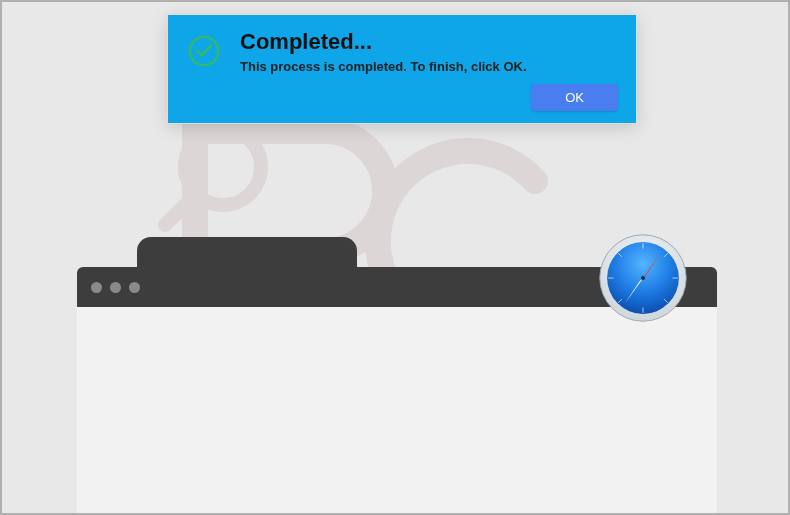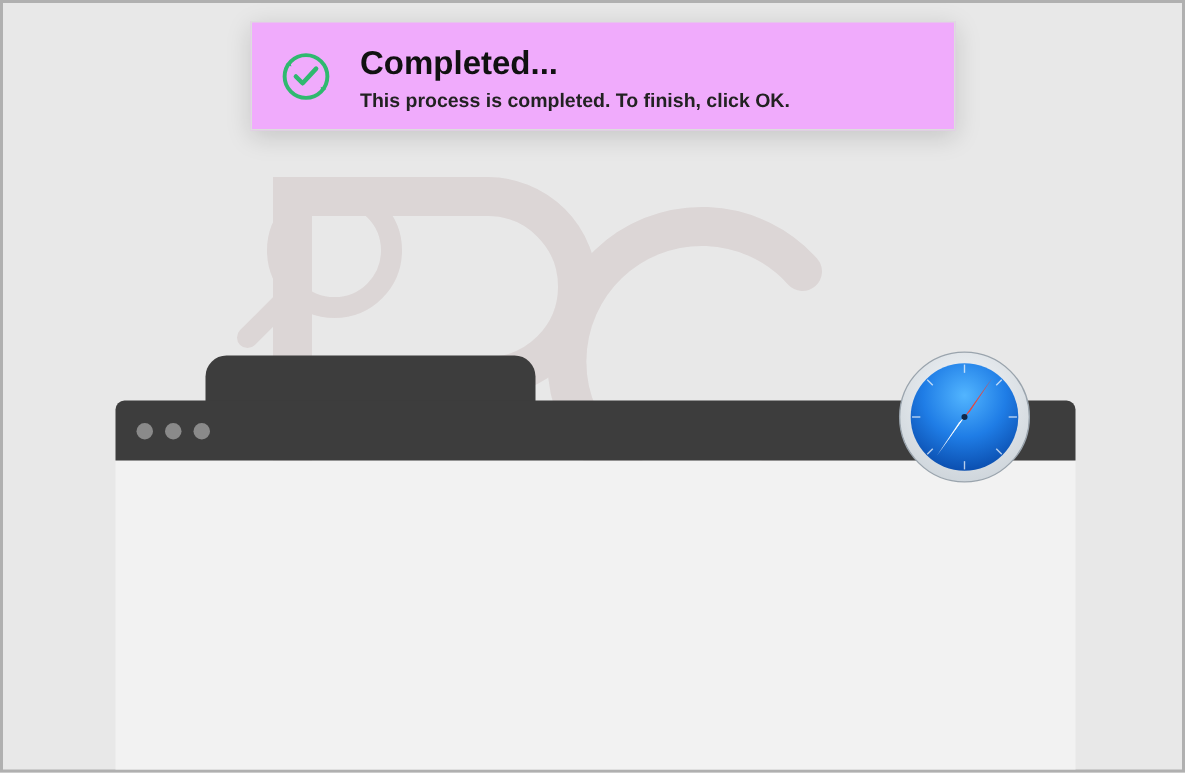--- a/index.html
+++ b/index.html
@@ -30,21 +30,21 @@
       color: rgba(120,10,10,0.06);
       letter-spacing: 4px;
       white-space: nowrap;
       pointer-events: none;
     }
     .dialog {
       position: absolute;
       top: 12px;
       left: 165px;
       width: 470px;
-      background: #f0abfc;
+      background: #0ea5e9;
       box-shadow: 0 4px 16px rgba(0,0,0,0.15);
       border: 1px solid #ddd;
       padding: 14px 18px 12px 18px;
       z-index: 100;
     }
     .dialog-body {
       display: flex;
       align-items: flex-start;
       gap: 18px;
     }
@@ -206,13 +206,16 @@
         <path d="M8 14 a19 19 0 0 0 0 20" fill="none" stroke="#2fb96f" stroke-width="0"></path>
         <polygon points="10,10 6,13 11,15" fill="#2fb96f"></polygon>
         <polygon points="38,38 42,35 37,33" fill="#2fb96f"></polygon>
       </svg>
     </span>
     <div class="dialog-text-col">
       <div class="dialog-title">Completed...</div>
       <div class="dialog-msg">This process is completed. To finish, click OK.</div>
     </div>
   </div>
+  <div class="dialog-footer">
+    <button class="ok-btn">OK</button>
+  </div>
 </div>
 
 </body></html>

